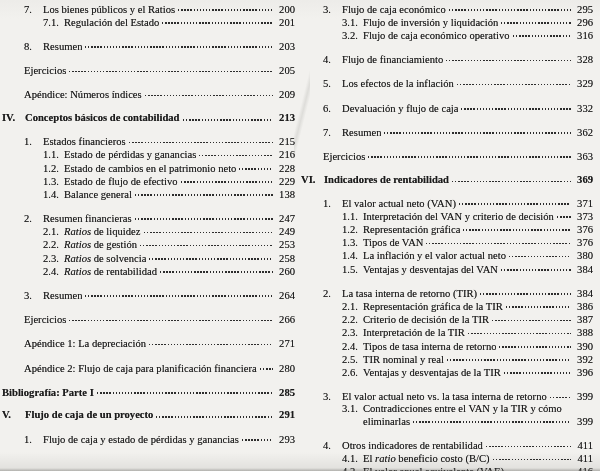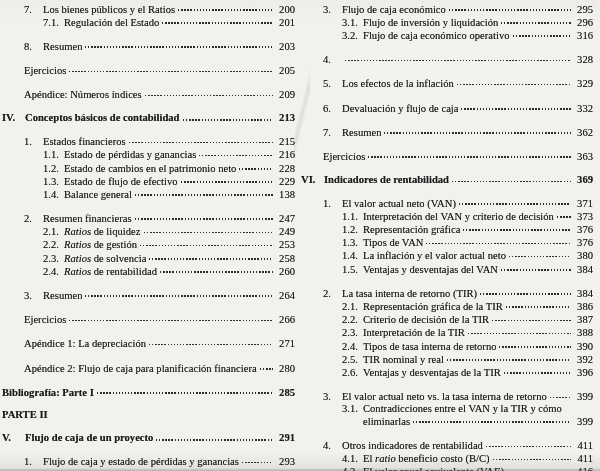--- a/index.html
+++ b/index.html
@@ -198,25 +198,20 @@
       </div>
     </div>
     <div class="group">
       <div class="row front">
         <span class="label"><span>Bibliografía: Parte I</span></span>
         <span class="dots"></span>
         <span class="page">285</span>
       </div>
     </div>
     <div class="group">
-      <div class="row part">
-        <span class="label"><span>PARTE II</span></span>
-      </div>
-    </div>
-    <div class="group">
       <div class="row chapter">
         <span class="num">V.</span>
         <span class="label"><span>Flujo de caja de un proyecto</span></span>
         <span class="dots"></span>
         <span class="page">291</span>
       </div>
     </div>
     <div class="group">
       <div class="row section">
         <span class="num">1.</span>
@@ -243,20 +238,21 @@
       <div class="row subsection">
         <span class="num">3.2.</span>
         <span class="label"><span>Flujo de caja económico operativo</span></span>
         <span class="dots"></span>
         <span class="page">316</span>
       </div>
     </div>
     <div class="group">
       <div class="row section">
         <span class="num">4.</span>
+        <span class="label"><span>Flujo de financiamiento</span></span>
         <span class="dots"></span>
         <span class="page">328</span>
       </div>
     </div>
     <div class="group">
       <div class="row section">
         <span class="num">5.</span>
         <span class="label"><span>Los efectos de la inflación</span></span>
         <span class="dots"></span>
         <span class="page">329</span>

